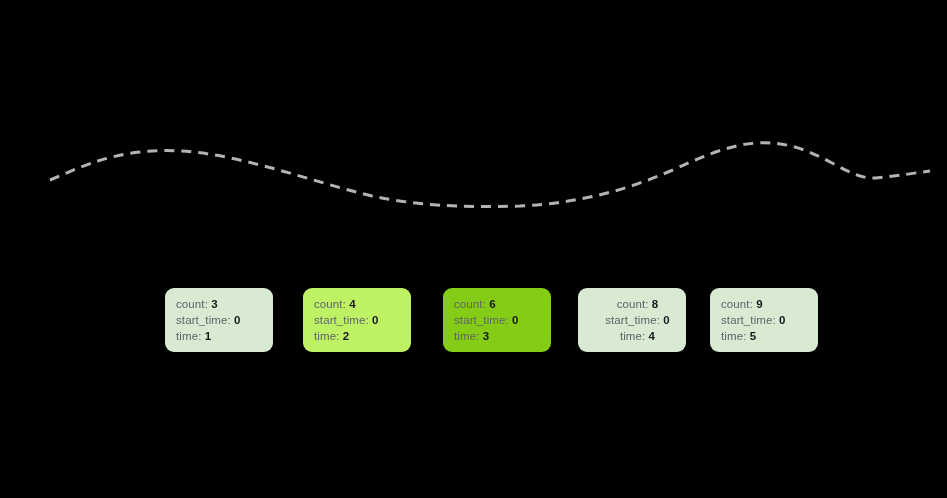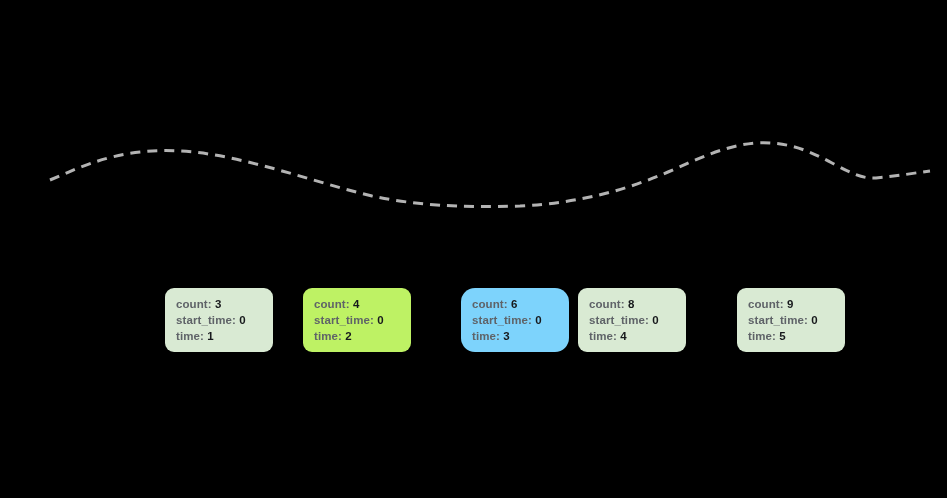--- a/index.html
+++ b/index.html
@@ -46,21 +46,21 @@
   }
   .node-line {
     font-size: 11.5px;
     line-height: 16px;
     color: #5f6368;
     white-space: nowrap;
     letter-spacing: 0.1px;
   }
   .node-key {
     color: #5f6368;
-    font-weight: 700;
+    font-weight: 400;
   }
   .node-val {
     color: #17191c;
     font-weight: 700;
   }
 </style>
 </head>
 <body>
 
 <div id="canvas" style="width: 947px; height: 498px; background: rgb(0, 0, 0);">
@@ -73,30 +73,30 @@
       <div class="node-card" style="left: 165px; top: 288px; background: rgb(217, 234, 211);">
         <div class="node-line"><span class="node-key">count: </span><span class="node-val">3</span></div>
         <div class="node-line"><span class="node-key">start_time: </span><span class="node-val">0</span></div>
         <div class="node-line"><span class="node-key">time: </span><span class="node-val">1</span></div>
       </div>
       <div class="node-card" style="left: 303px; top: 288px; background: #bef264;">
         <div class="node-line"><span class="node-key">count: </span><span class="node-val">4</span></div>
         <div class="node-line"><span class="node-key">start_time: </span><span class="node-val">0</span></div>
         <div class="node-line"><span class="node-key">time: </span><span class="node-val">2</span></div>
       </div>
-      <div class="node-card" style="left: 461px; top: 288px; background: #7dd3fc; border-radius: 14px;">
+      <div class="node-card" style="left: 443px; top: 288px; background: #84cc16;">
         <div class="node-line"><span class="node-key">count: </span><span class="node-val">6</span></div>
         <div class="node-line"><span class="node-key">start_time: </span><span class="node-val">0</span></div>
         <div class="node-line"><span class="node-key">time: </span><span class="node-val">3</span></div>
       </div>
-      <div class="node-card" style="left: 578px; top: 288px; background: rgb(217, 234, 211);">
+      <div class="node-card" style="left: 578px; top: 288px; background: rgb(217, 234, 211); text-align: center;">
         <div class="node-line"><span class="node-key">count: </span><span class="node-val">8</span></div>
         <div class="node-line"><span class="node-key">start_time: </span><span class="node-val">0</span></div>
         <div class="node-line"><span class="node-key">time: </span><span class="node-val">4</span></div>
       </div>
-      <div class="node-card" style="left: 737px; top: 288px; background: rgb(217, 234, 211);">
+      <div class="node-card" style="left: 710px; top: 288px; background: rgb(217, 234, 211);">
         <div class="node-line"><span class="node-key">count: </span><span class="node-val">9</span></div>
         <div class="node-line"><span class="node-key">start_time: </span><span class="node-val">0</span></div>
         <div class="node-line"><span class="node-key">time: </span><span class="node-val">5</span></div>
       </div>
     </div>
 
 </div>
 
 </body></html>

